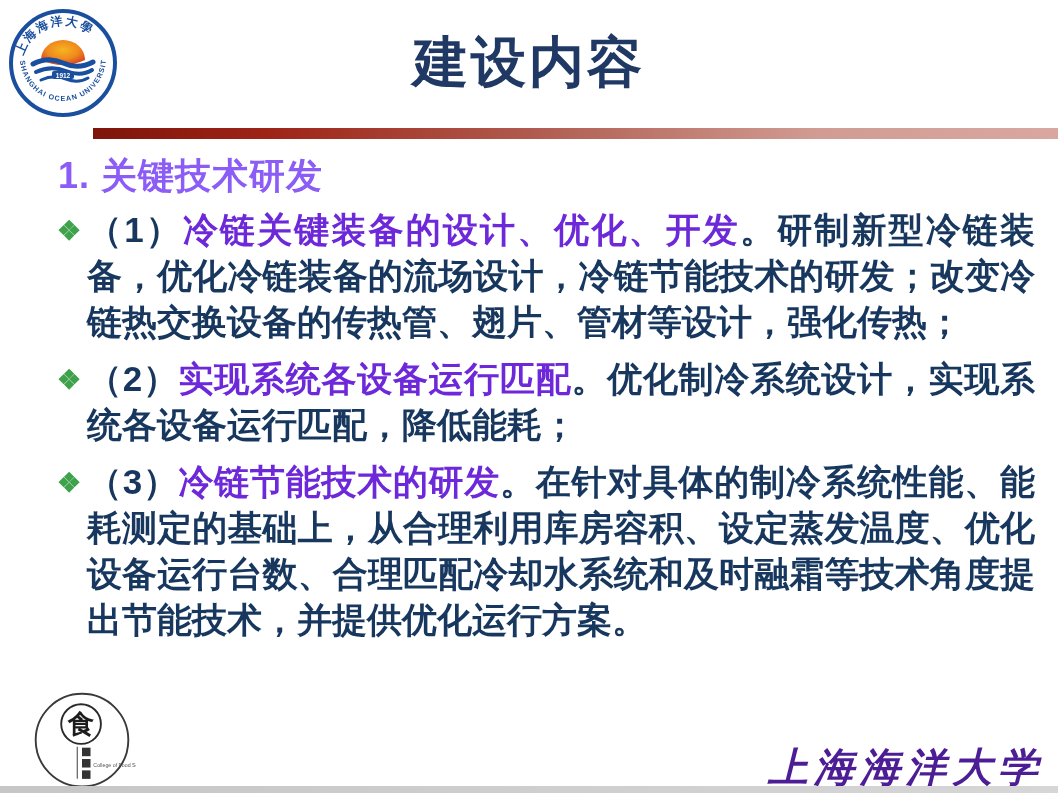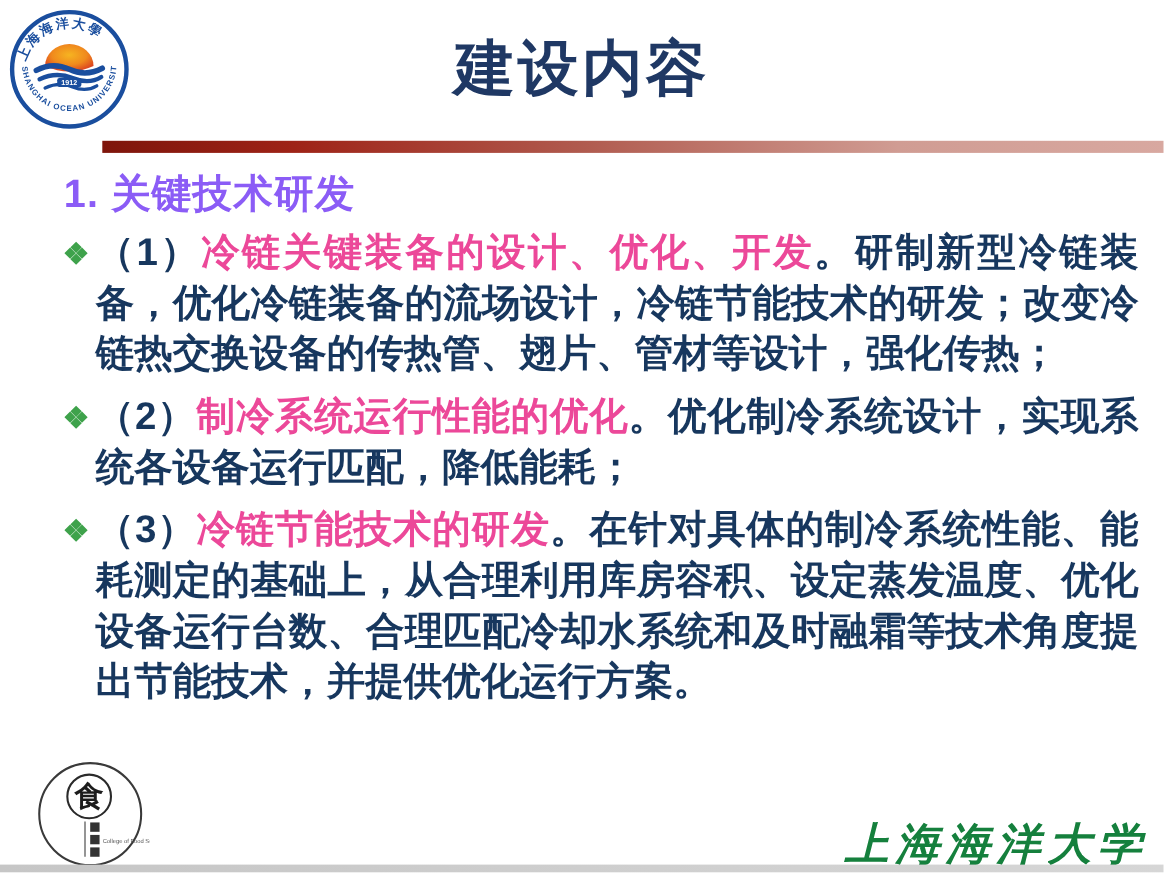--- a/index.html
+++ b/index.html
@@ -70,39 +70,39 @@
 
   .bullet .marker {
     position: absolute;
     left: 0; top: 2px;
     font-size: 27px;
     color: #3EA24B;
     line-height: 44px;
   }
 
   .bullet .prefix { color: #17375E; }
-  .bullet .em     { color: #ec4899; }
+  .bullet .em     { color: #6d28d9; }
   .bullet .rest   { color: #17375E; }
 
   
   .college-logo {
     position: absolute;
     left: 28px; top: 690px;
     width: 108px; height: 104px;
   }
 
   .signature {
     position: absolute;
     right: 14px; top: 740px;
     font-family: "Liberation Serif", serif;
     font-style: italic;
     font-weight: bold;
     font-size: 40px;
     letter-spacing: 6px;
-    color: #15803d;
+    color: #4c1d95;
   }
 
   .bottom-bar {
     position: absolute;
     left: 0; right: 0;
     top: 786px;
     height: 7px;
     background: linear-gradient(to right, #c6c6c6, #d6d6d6);
   }
 </style>
@@ -141,21 +141,21 @@
 
   <h2 class="section-heading">1. 关键技术研发</h2>
 
   <div class="bullets">
 
     <p class="bullet">
       <span class="marker">❖</span><span class="prefix">（1）</span><span class="em">冷链关键装备的设计、优化、开发</span><span class="rest">。研制新型冷链装备，优化冷链装备的流场设计，冷链节能技术的研发；改变冷链热交换设备的传热管、翅片、管材等设计，强化传热；</span>
     </p>
 
     <p class="bullet">
-      <span class="marker">❖</span><span class="prefix">（2）</span><span class="em">制冷系统运行性能的优化</span><span class="rest">。优化制冷系统设计，实现系统各设备运行匹配，降低能耗；</span>
+      <span class="marker">❖</span><span class="prefix">（2）</span><span class="em">实现系统各设备运行匹配</span><span class="rest">。优化制冷系统设计，实现系统各设备运行匹配，降低能耗；</span>
     </p>
 
     <p class="bullet">
       <span class="marker">❖</span><span class="prefix">（3）</span><span class="em">冷链节能技术的研发</span><span class="rest">。在针对具体的制冷系统性能、能耗测定的基础上，从合理利用库房容积、设定蒸发温度、优化设备运行台数、合理匹配冷却水系统和及时融霜等技术角度提出节能技术，并提供优化运行方案。</span>
     </p>
 
   </div>
 
   <svg class="college-logo" viewBox="0 0 110 110">
     <circle cx="55" cy="53" r="49" fill="#ffffff" stroke="#3a3a3a" stroke-width="2"></circle>

